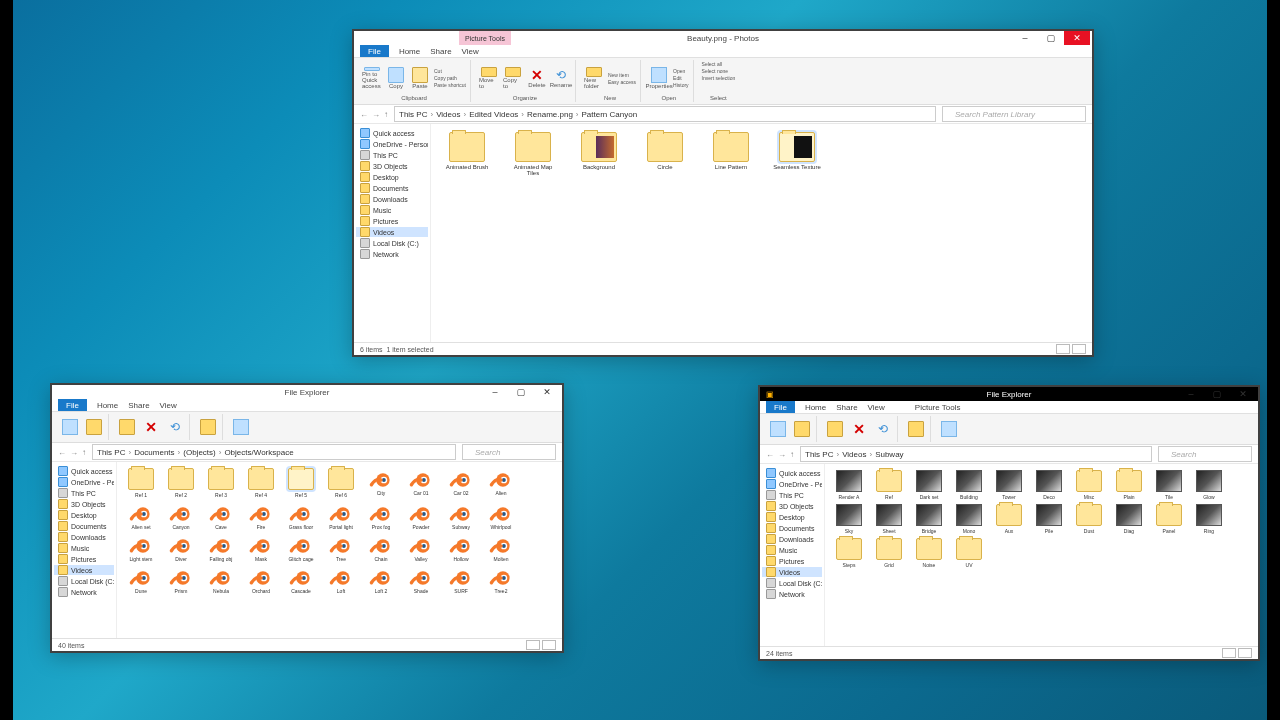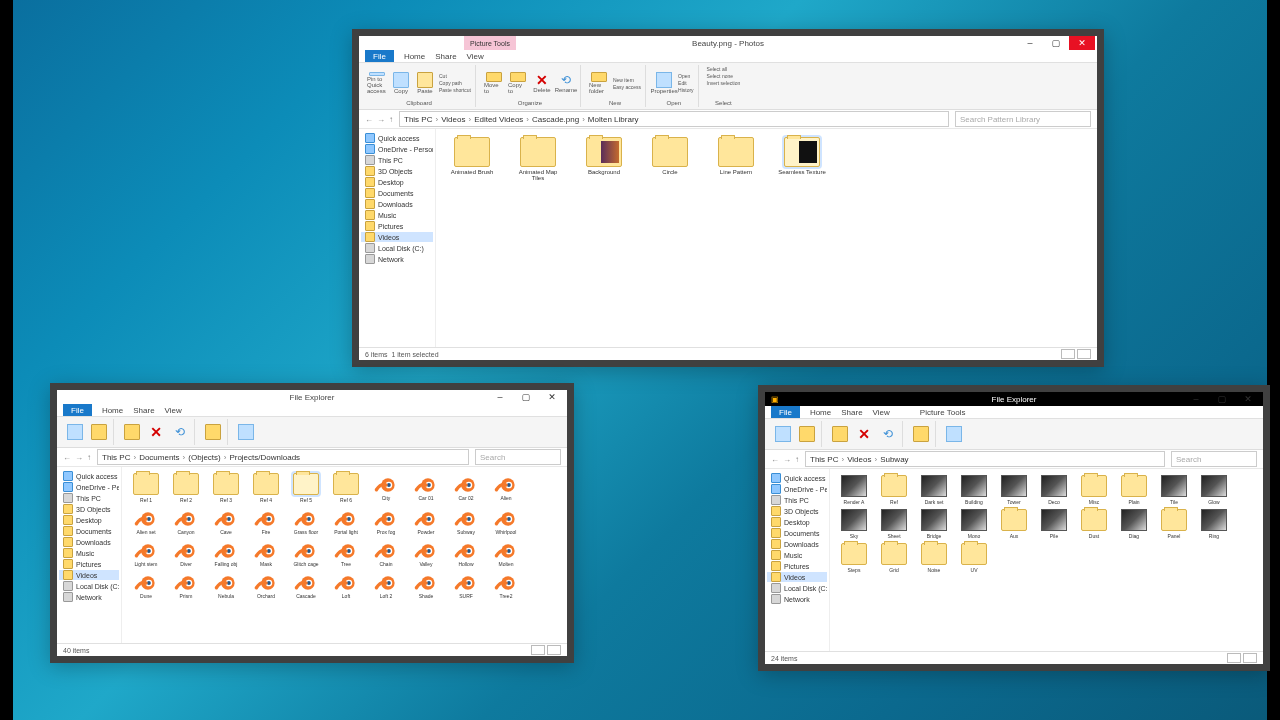--- a/index.html
+++ b/index.html
@@ -15,21 +15,21 @@
   
   .pillar-left, .pillar-right {
     position: absolute; top:0; bottom:0; width:13px; background:#000;
   }
   .pillar-left { left:0; }
   .pillar-right { right:0; }
 
   .window {
     position: absolute;
     background: #fff;
-    border: 7px solid #404040;
+    border: 2px solid #404040;
     box-shadow: 0 4px 20px rgba(0,0,0,0.25);
     display: flex;
     flex-direction: column;
   }
   .titlebar {
     height: 14px;
     background: #fff;
     display: flex;
     align-items: center;
     font-size: 8px;
@@ -117,21 +117,21 @@
   .nav-row .breadcrumb {
     flex:1;
     display:flex;gap:3px;align-items:center;
     border:1px solid #ccc;
     height:14px;
     padding:0 4px;
   }
   .nav-row .breadcrumb span.sep { color:#888; }
   .nav-row .search-box {
     width:130px;height:14px;border:1px solid #ccc;
-    font-size:8px;color:#aaa;padding-left:4px;display:flex;align-items:center;
+    font-size:8px;color:#aaa;padding-left:12px;display:flex;align-items:center;font-style:italic;
   }
   .body-row {
     flex:1;
     display:flex;
     overflow:hidden;
   }
   .sidebar {
     width:72px;
     border-right:1px solid #eee;
     padding:4px 2px;
@@ -307,23 +307,23 @@
       <span>→</span>
       <span>↑</span>
     </div>
     <div class="breadcrumb" id="bc-top">
         <span>This PC</span>
         <span class="sep">›</span>
         <span>Videos</span>
         <span class="sep">›</span>
         <span>Edited Videos</span>
         <span class="sep">›</span>
-        <span>Cascade.png</span>
+        <span>Rename.png</span>
         <span class="sep">›</span>
-        <span>Molten Library</span>
+        <span>Pattern Canyon</span>
       </div>
     <div class="search-box">Search Pattern Library</div>
   </div>
   <div class="body-row">
     <div class="sidebar" id="sb-top">
         <div class="sb-item">
           <div class="sb-ico star"></div>
           <span>Quick access</span>
         </div>
         <div class="sb-item">
@@ -467,21 +467,21 @@
       <span>→</span>
       <span>↑</span>
     </div>
     <div class="breadcrumb" id="bc-left">
         <span>This PC</span>
         <span class="sep">›</span>
         <span>Documents</span>
         <span class="sep">›</span>
         <span>(Objects)</span>
         <span class="sep">›</span>
-        <span>Projects/Downloads</span>
+        <span>Objects/Workspace</span>
       </div>
     <div class="search-box" style="width:80px">Search</div>
   </div>
   <div class="body-row">
     <div class="sidebar" id="sb-left">
         <div class="sb-item">
           <div class="sb-ico star"></div>
           <span>Quick access</span>
         </div>
         <div class="sb-item">

